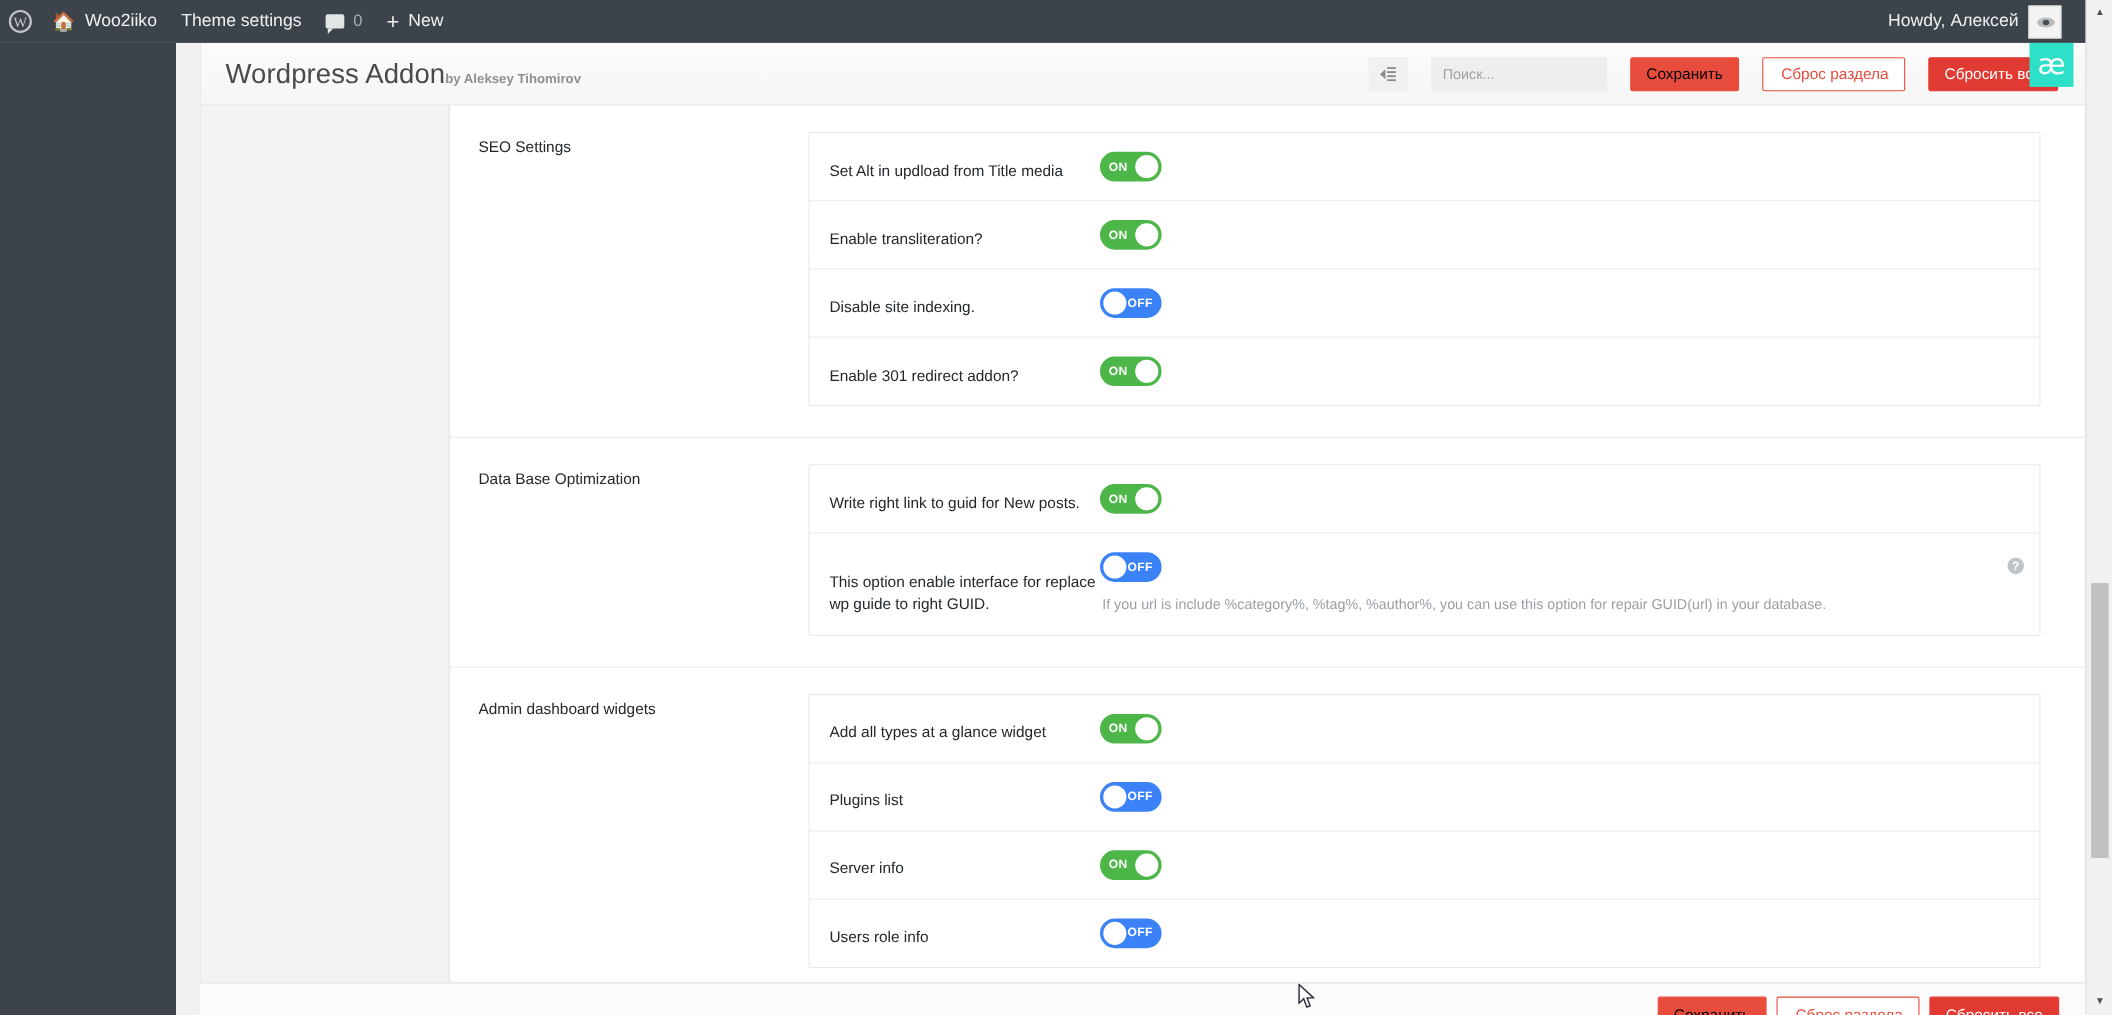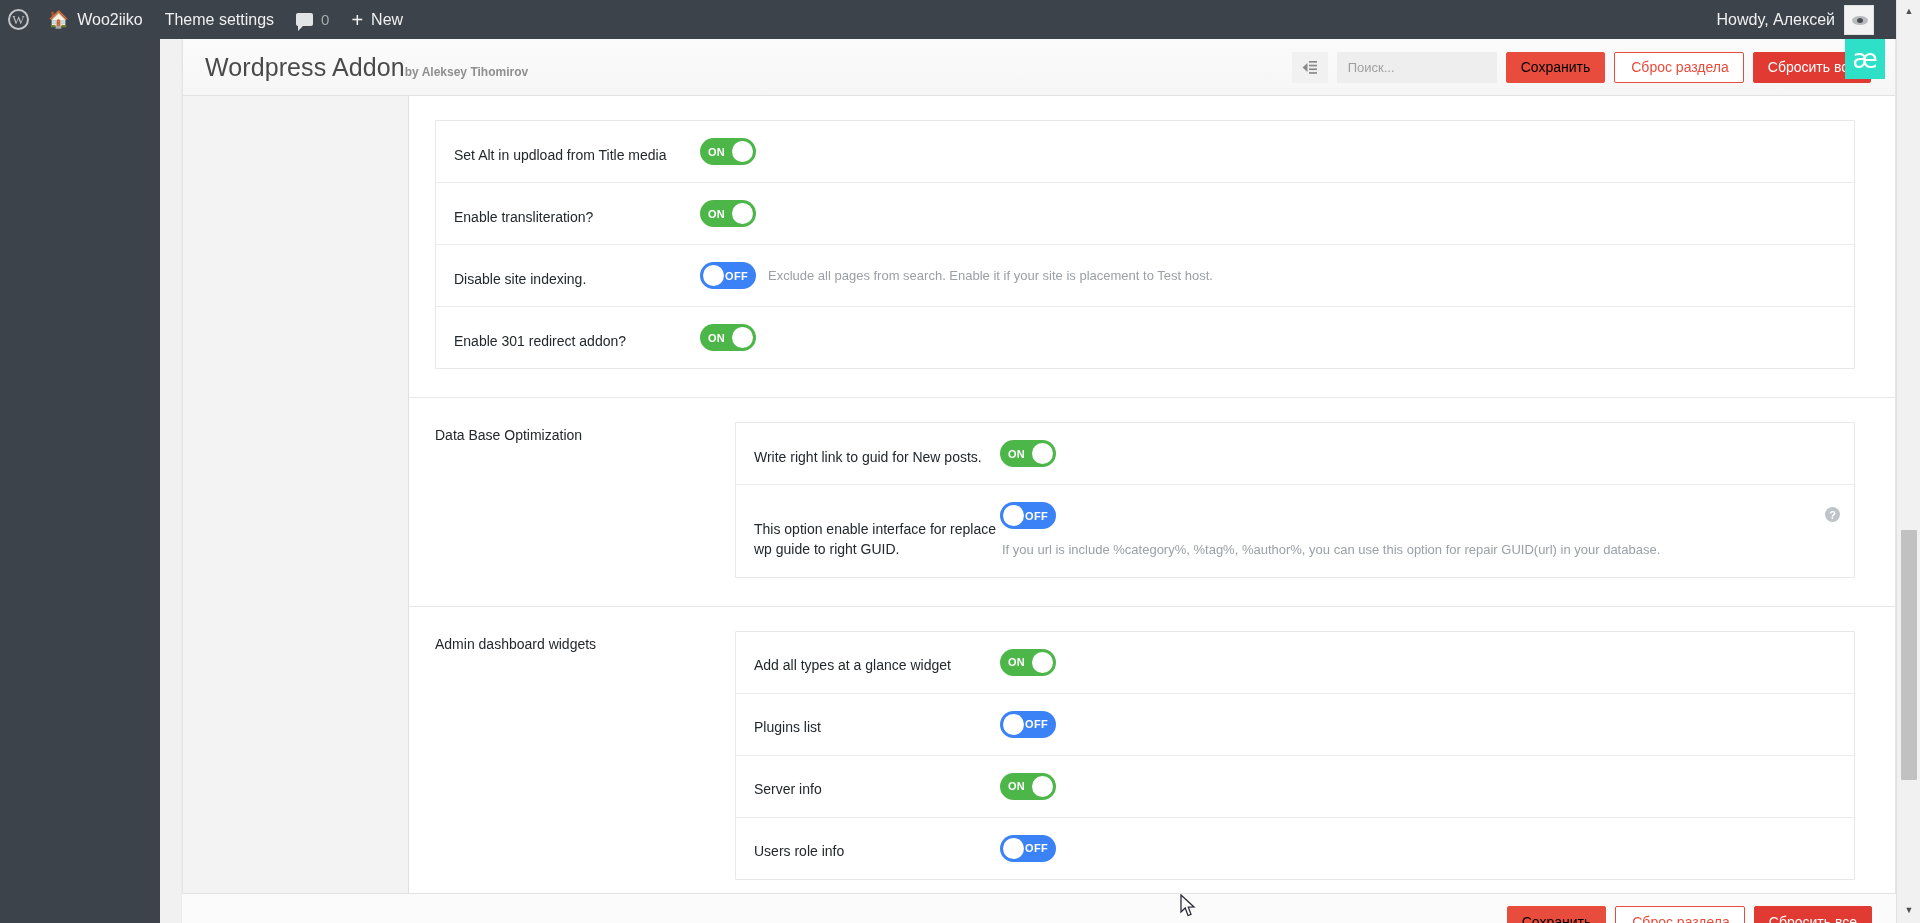--- a/index.html
+++ b/index.html
@@ -172,21 +172,21 @@
   .brand-by {
     font-size: 12px;
     color: #8f8f8f;
     font-weight: bold;
   }
 
   .header-tools {
     margin-left: auto;
     display: flex;
     align-items: center;
-    gap: 9px;
+    gap: 21px;
   }
   .collapse-btn {
     width: 36px; height: 31px;
     background: #f1f1f1;
     display: flex;
     align-items: center;
     justify-content: center;
   }
   .search-box {
     width: 160px; height: 31px;
@@ -445,20 +445,21 @@
       <div class="btn btn-primary">Сохранить</div>
       <div class="btn btn-outline">Сброс раздела</div>
       <div class="btn btn-danger">Сбросить все</div>
     </div>
   </div>
 
   <div class="panel-body">
     <div class="panel-nav"></div>
     <div class="panel-content" id="sections-host">
         <div class="section">
+          <div class="section-title">SEO Settings</div>
           <div class="fields">
             <div class="field-row">
               <div class="field-label">Set Alt in updload from Title media</div>
               <div class="field-ctl">
                 <div class="ctl-line">
                   <div class="toggle on">
                     <span class="toggle-text">ON</span>
                     <span class="toggle-knob"></span>
                   </div>
                 </div>
@@ -476,21 +477,20 @@
               </div>
             </div>
             <div class="field-row">
               <div class="field-label">Disable site indexing.</div>
               <div class="field-ctl">
                 <div class="ctl-line">
                   <div class="toggle off">
                     <span class="toggle-text">OFF</span>
                     <span class="toggle-knob"></span>
                   </div>
-                  <div class="field-desc">Exclude all pages from search. Enable it if your site is placement to Test host.</div>
                 </div>
               </div>
             </div>
             <div class="field-row">
               <div class="field-label">Enable 301 redirect addon?</div>
               <div class="field-ctl">
                 <div class="ctl-line">
                   <div class="toggle on">
                     <span class="toggle-text">ON</span>
                     <span class="toggle-knob"></span>

